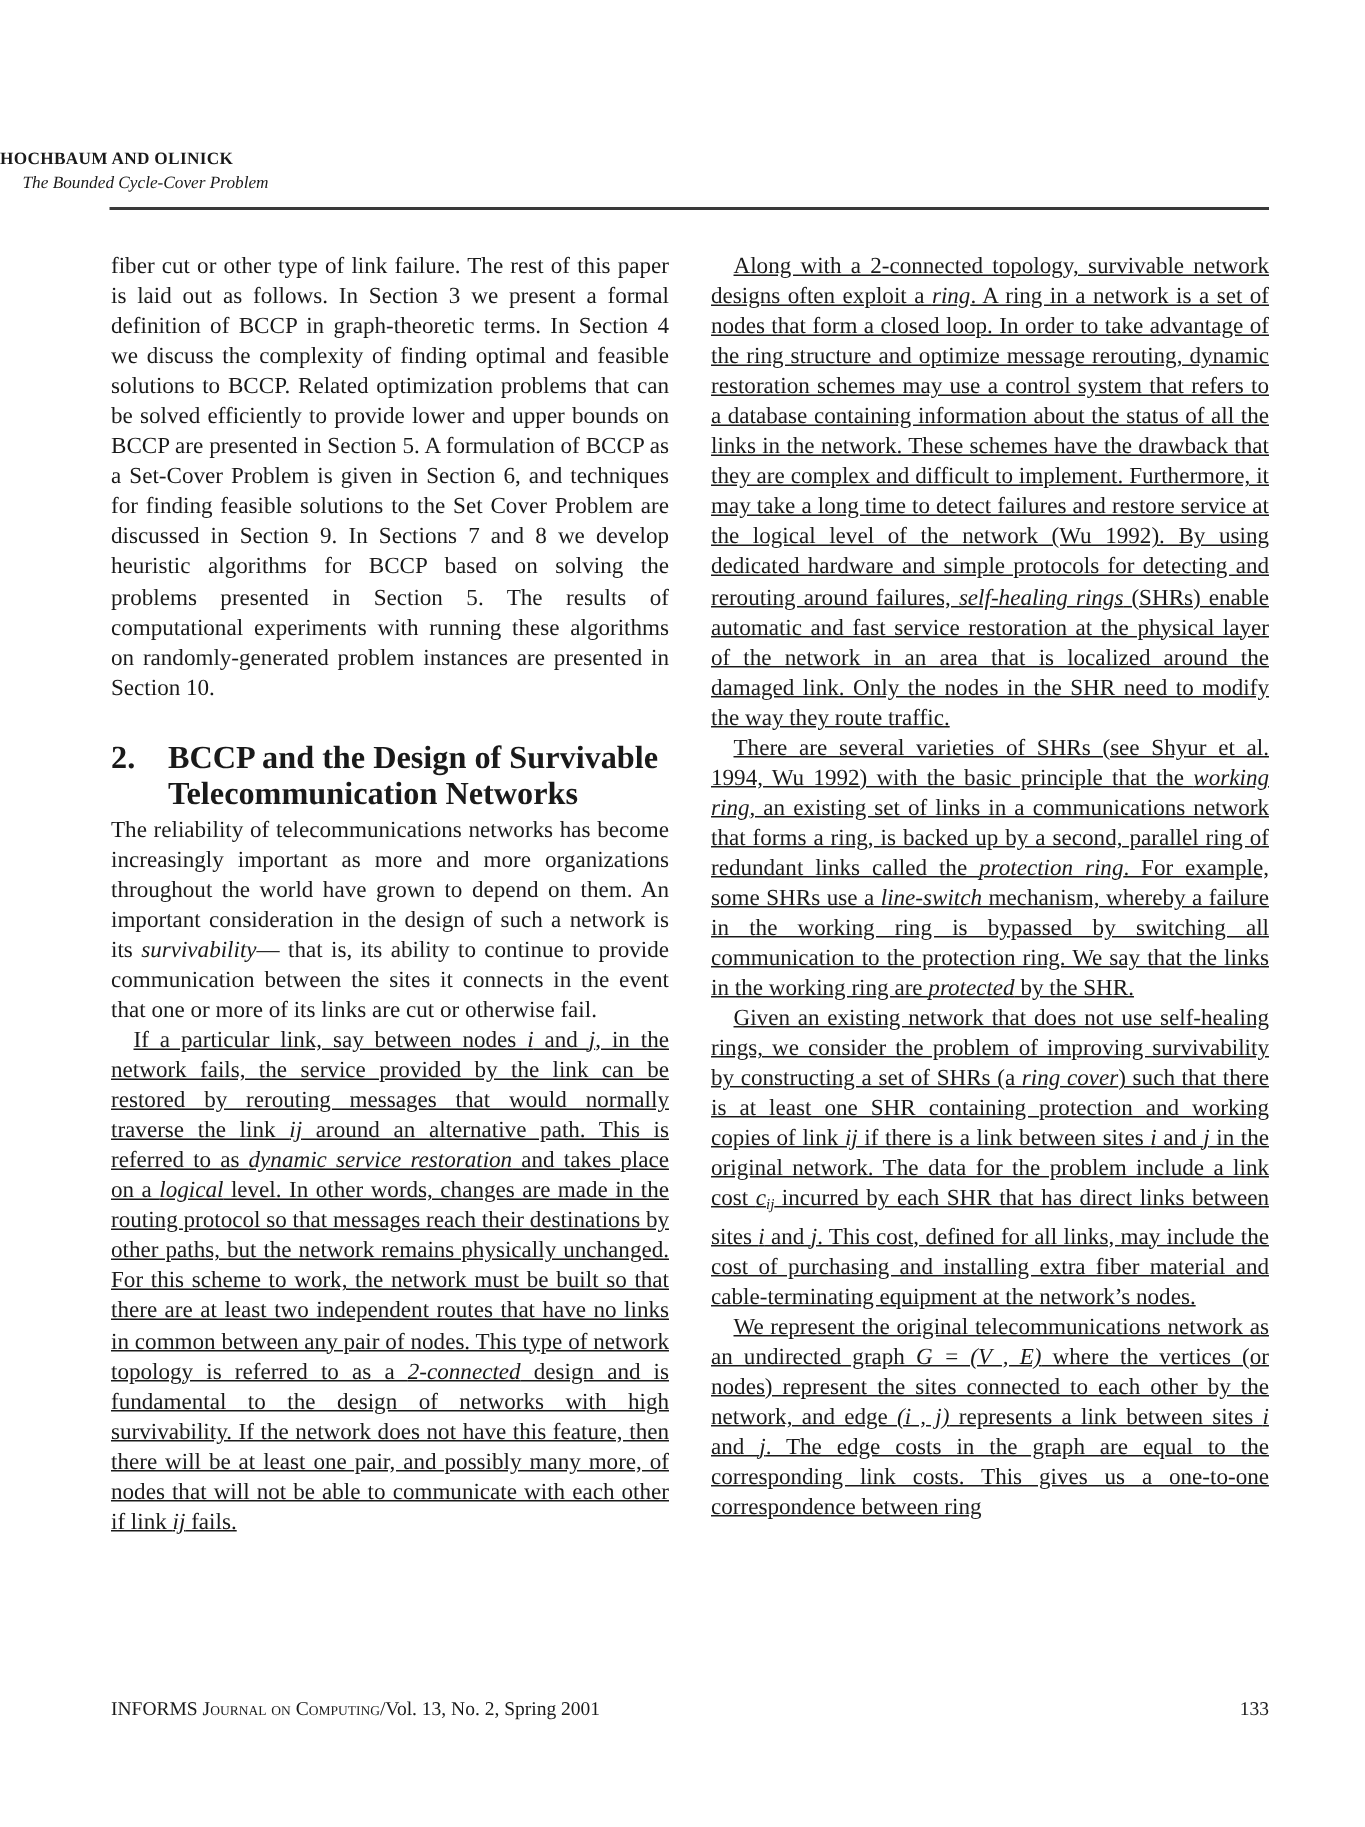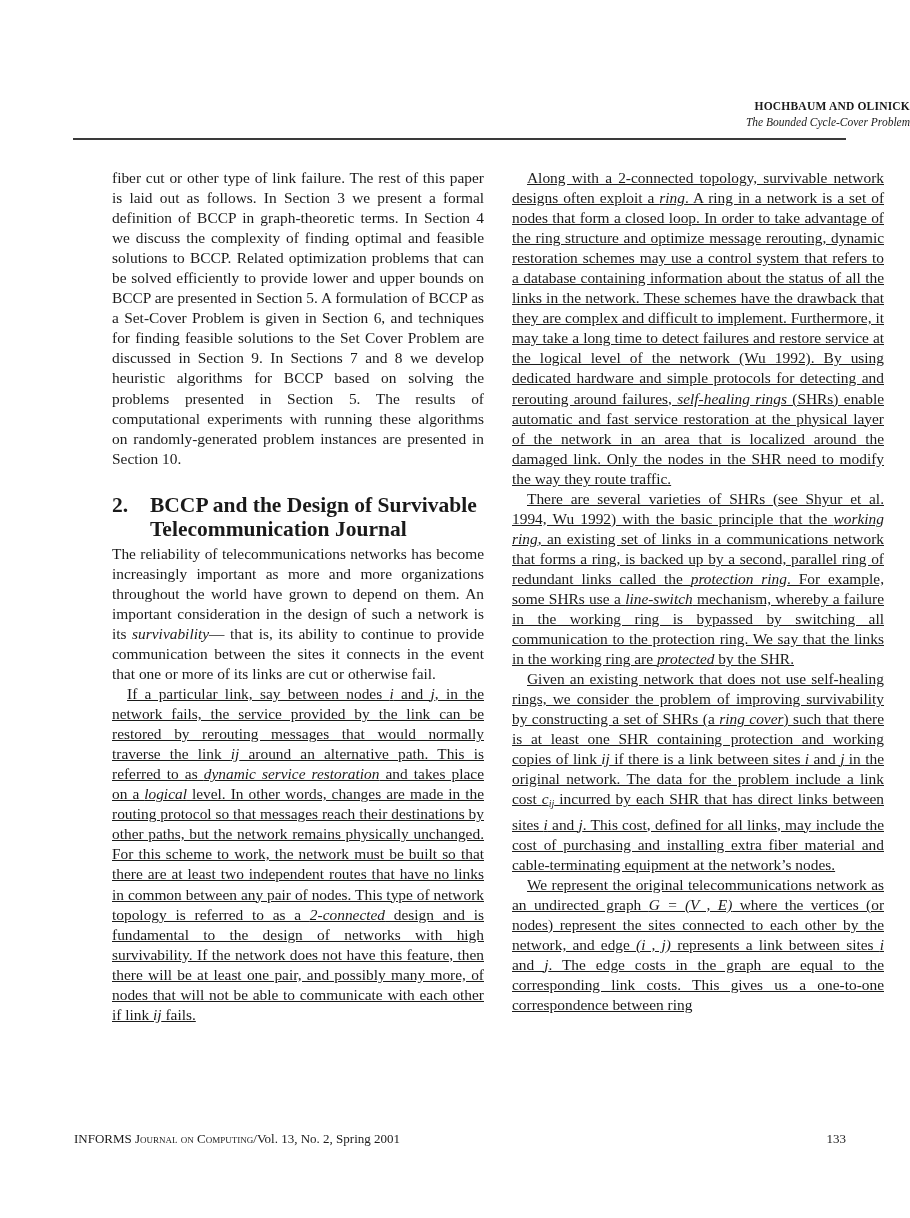--- a/index.html
+++ b/index.html
@@ -1,21 +1,21 @@
 <!DOCTYPE html>
 <html><head>
 <meta charset="utf-8">
 <style>
   html, body { margin:0; padding:0; background:#ffffff; }
   body { width:910px; height:1218px; position:relative; overflow:hidden; color:#1a1a1a; font-family:"Liberation Serif", "DejaVu Serif", serif; }
-  .header { position:absolute; left:0; width:910px; top:98px; text-align:right; }
+  .header { position:absolute; left:0; width:910px; top:98px; text-align:left; }
   .authors { font-size:11.5px; font-weight:bold; letter-spacing:0.2px; line-height:16px; }
-  .runtitle { font-size:11.5px; font-style:italic; line-height:17px; }
+  .runtitle { font-size:11.5px; font-style:italic; line-height:17px;padding-left:15px; }
   .rule { position:absolute; left:73px; width:773px; top:138px; height:2px; background:#3a3a3a; }
-  .col { position:absolute; top:168px; font-size:15.4px; line-height:20.05px; text-align:justify; hyphens:none;margin-left:38px; }
+  .col { position:absolute; top:168px; font-size:15.4px; line-height:20.05px; text-align:justify; hyphens:none; }
   .col.left { left:74px; width:372px; }
   .col.right { left:474px; width:372px; }
   p { margin:0; }
   p.indent { text-indent:15px;text-decoration:underline; }
   .sec { font-family:"Liberation Serif", "DejaVu Serif", serif; font-weight:bold; font-size:21.5px; line-height:24.5px; margin:24px 0 2px 0; display:flex; text-align:left; }
   .sec .num { width:38px; flex:none; }
   em, .i { font-style:italic; }
   .sub { font-size:10px; vertical-align:-3px; font-style:italic; }
   .footer { position:absolute; top:1131px; left:74px; width:772px; font-size:13px; display:flex; justify-content:space-between; }
   .sc { font-variant:small-caps; }
@@ -27,21 +27,21 @@
   <div class="authors">HOCHBAUM AND OLINICK</div>
   <div class="runtitle">The Bounded Cycle-Cover Problem</div>
 </div>
 <div class="rule"></div>
 
 <div class="col left">
   <p>fiber cut or other type of link failure. The rest of this paper is laid out as follows. In Section 3 we present a formal definition of BCCP in graph-theoretic terms. In Section 4 we discuss the complexity of finding optimal and feasible solutions to BCCP. Related optimization problems that can be solved efficiently to provide lower and upper bounds on BCCP are presented in Section 5. A formulation of BCCP as a Set-Cover Problem is given in Section 6, and techniques for finding feasible solutions to the Set Cover Problem are discussed in Section 9. In Sections 7 and 8 we develop heuristic algorithms for BCCP based on solving the problems presented in Section 5. The results of computational experiments with running these algorithms on randomly-generated problem instances are presented in Section 10.</p>
 
   <div class="sec">
     <span class="num">2.</span>
-    <span>BCCP and the Design of Survivable Telecommunication Journal</span>
+    <span>BCCP and the Design of Survivable Telecommunication Networks</span>
   </div>
 
   <p><span>The reliability of telecommunications networks has become increasingly important as more and more organizations throughout the world have grown to depend on them. An important consideration in the design of such a network is its </span><em>survivability</em><span>— that is, its ability to continue to provide communication between the sites it connects in the event that one or more of its links are cut or otherwise fail.</span></p>
 
   <p class="indent"><span>If a particular link, say between nodes </span><span class="i">i</span><span> and </span><span class="i">j</span><span>, in the network fails, the service provided by the link can be restored by rerouting messages that would normally traverse the link </span><span class="i">ij</span><span> around an alternative path. This is referred to as </span><em>dynamic service restoration</em><span> and takes place on a </span><em>logical</em><span> level. In other words, changes are made in the routing protocol so that messages reach their destinations by other paths, but the network remains physically unchanged. For this scheme to work, the network must be built so that there are at least two independent routes that have no links in common between any pair of nodes. This type of network topology is referred to as a </span><em>2-connected</em><span>  design and is fundamental to the design of networks with high survivability. If the network does not have this feature, then there will be at least one pair, and possibly many more, of nodes that will not be able to communicate with each other if link </span><span class="i">ij</span><span> fails.</span></p>
 </div>
 
 <div class="col right">
   <p class="indent"><span>Along with a 2-connected topology, survivable network designs often exploit a </span><em>ring</em><span>. A ring in a network is a set of nodes that form a closed loop. In order to take advantage of the ring structure and optimize message rerouting, dynamic restoration schemes may use a control system that refers to a database containing information about the status of all the links in the network. These schemes have the drawback that they are complex and difficult to implement. Furthermore, it may take a long time to detect failures and restore service at the logical level of the network (Wu 1992). By using dedicated hardware and simple protocols for detecting and rerouting around failures, </span><em>self-healing rings</em><span> (SHRs) enable automatic and fast service restoration at the physical layer of the network in an area that is localized around the damaged link. Only the nodes in the SHR need to modify the way they route traffic.</span></p>
 

